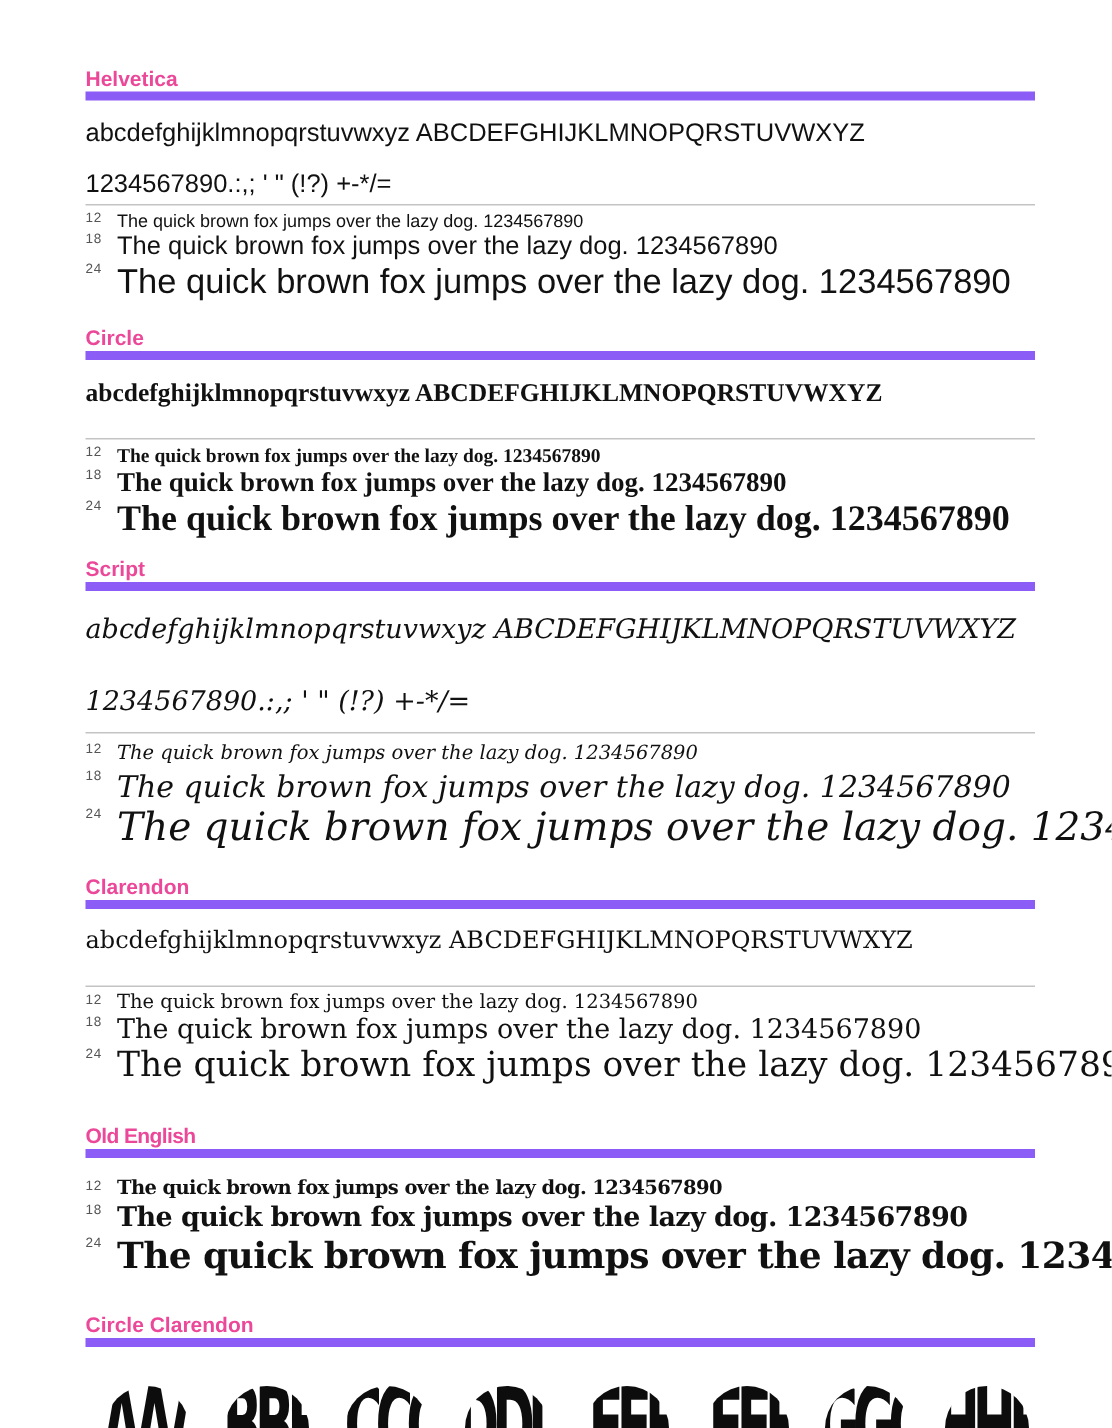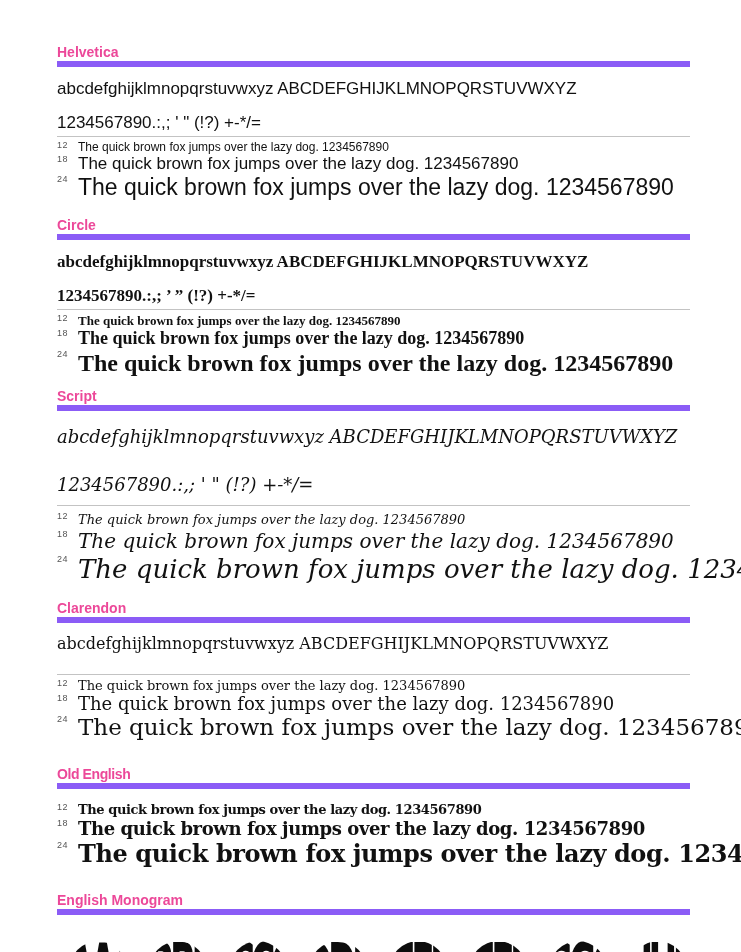--- a/index.html
+++ b/index.html
@@ -113,21 +113,21 @@
       <div class="row s24">
         <span class="size">24</span>
         <span class="txt">The quick brown fox jumps over the lazy dog. 1234567890</span>
       </div>
     </div>
   </section>
 
   <section class="roman sec-roman">
     <h2 class="spec-heading">Circle</h2>
     <div class="alphabet"><span>abcdefghijklmnopqrstuvwxyz ABCDEFGHIJKLMNOPQRSTUVWXYZ</span><br>
-      <span>1234567890.:,; ’ ” (!?) +-*/=</span></div>
+      </div>
     <div class="samples">
       <div class="row s12">
         <span class="size">12</span>
         <span class="txt">The quick brown fox jumps over the lazy dog. 1234567890</span>
       </div>
       <div class="row s18">
         <span class="size">18</span>
         <span class="txt">The quick brown fox jumps over the lazy dog. 1234567890</span>
       </div>
       <div class="row s24">
@@ -189,21 +189,21 @@
         <span class="txt">The quick brown fox jumps over the lazy dog. 1234567890</span>
       </div>
       <div class="row s24">
         <span class="size">24</span>
         <span class="txt">The quick brown fox jumps over the lazy dog. 1234567890</span>
       </div>
     </div>
   </section>
 
   <section class="sec-mono">
-    <h2 class="spec-heading">English Monogram</h2>
+    <h2 class="spec-heading">Circle Clarendon</h2>
     <div class="mono-row">
       <div class="mono">
           <span class="mono-letters">AAA</span>
         </div>
       <div class="mono">
           <span class="mono-letters">BBB</span>
         </div>
       <div class="mono">
           <span class="mono-letters">CCC</span>
         </div>

